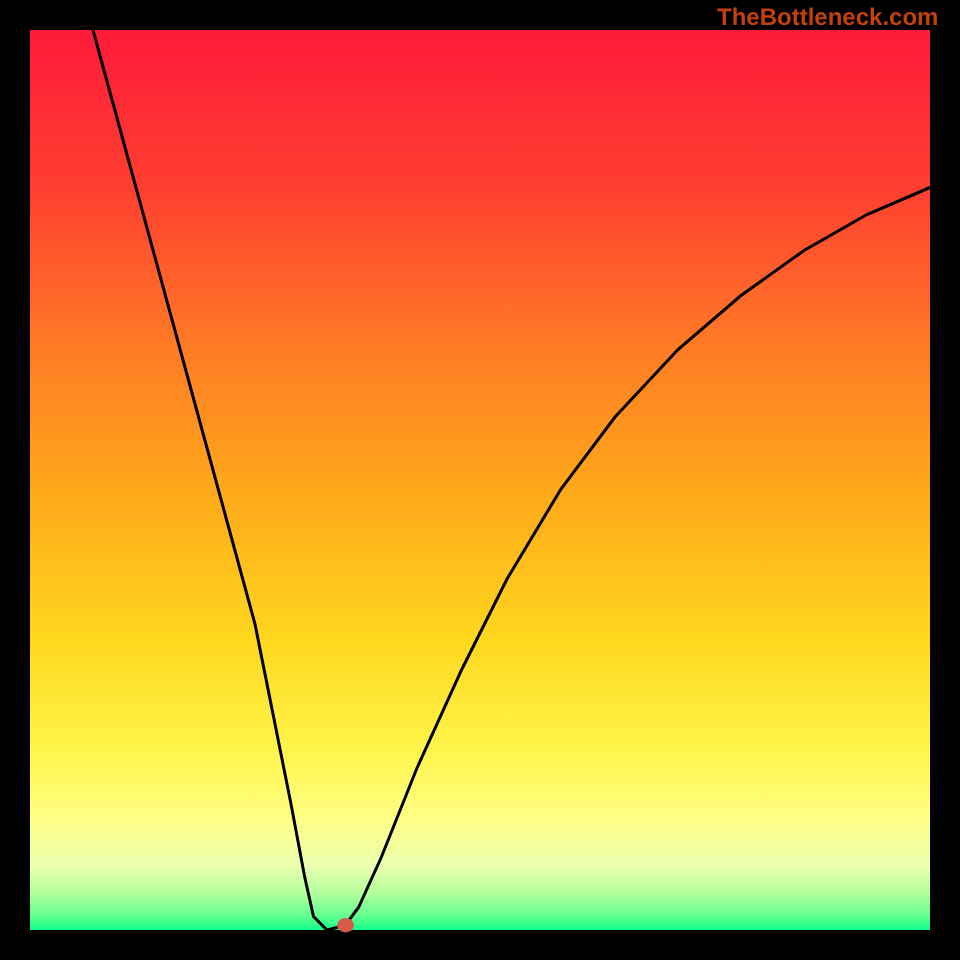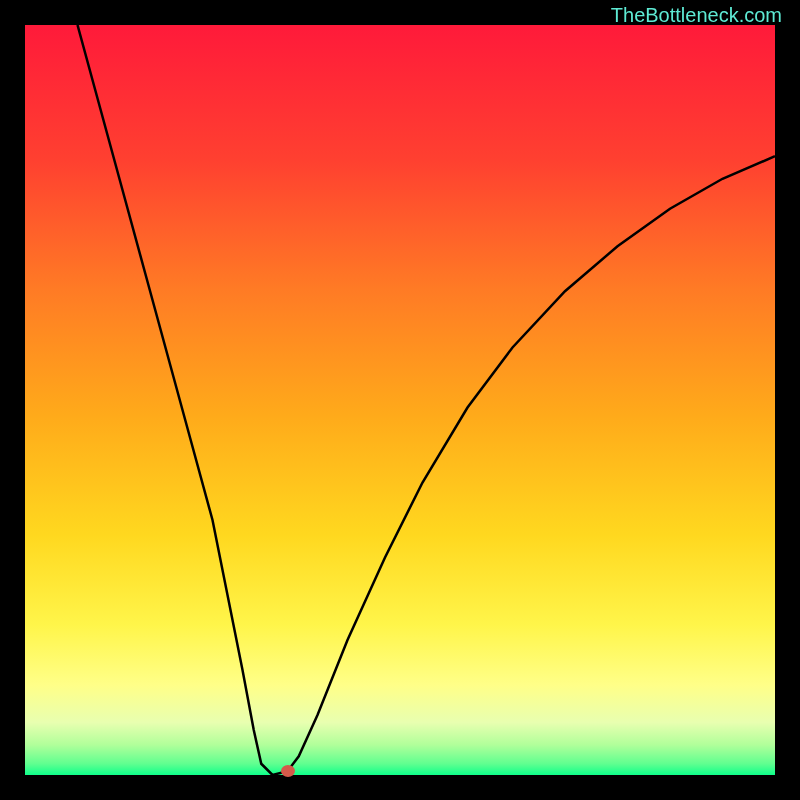--- a/index.html
+++ b/index.html
@@ -11,23 +11,23 @@
       width: 800px;
       height: 800px;
       background: #000000;
       position: relative;
       font-family: Arial, sans-serif;
     }
     .watermark {
       position: absolute;
       top: 4px;
       right: 18px;
-      color: #5eead4;
+      color: #c2410c;
       font-size: 20px;
-      font-weight: normal;
+      font-weight: bold;
       z-index: 10;
     }
     .chart-container {
       position: absolute;
       top: 25px;
       left: 25px;
       width: 750px;
       height: 750px;
     }
     .gradient-bg {

